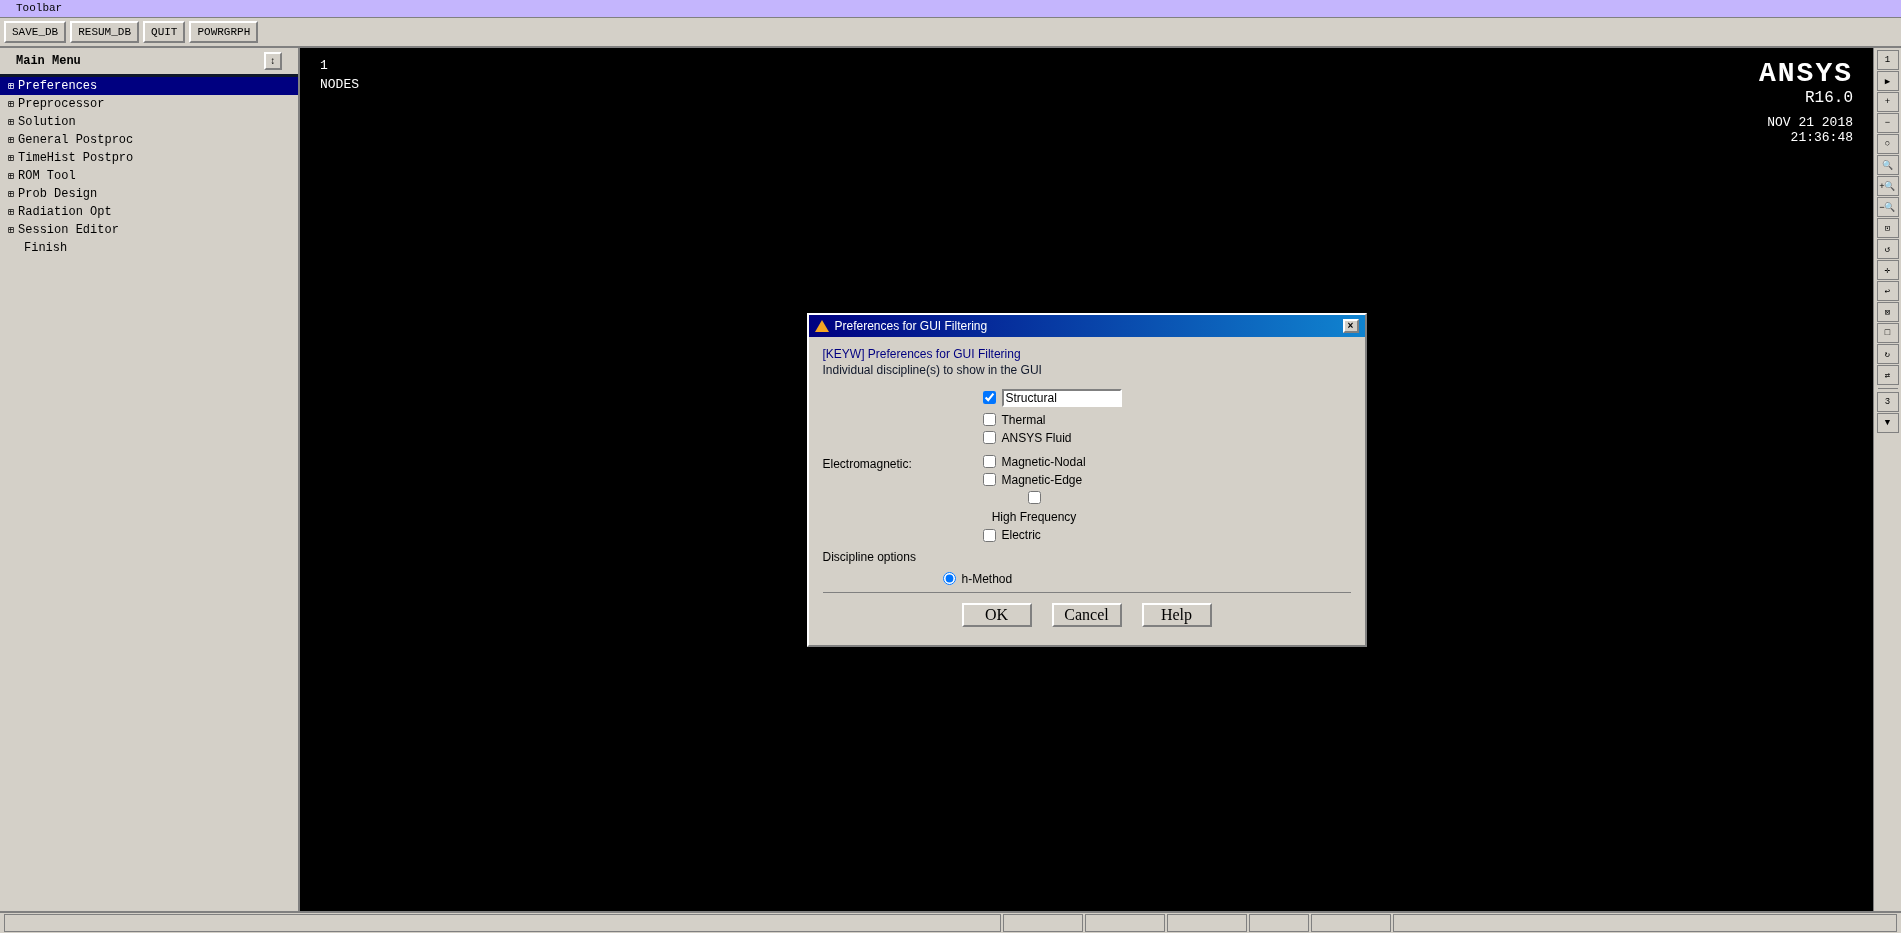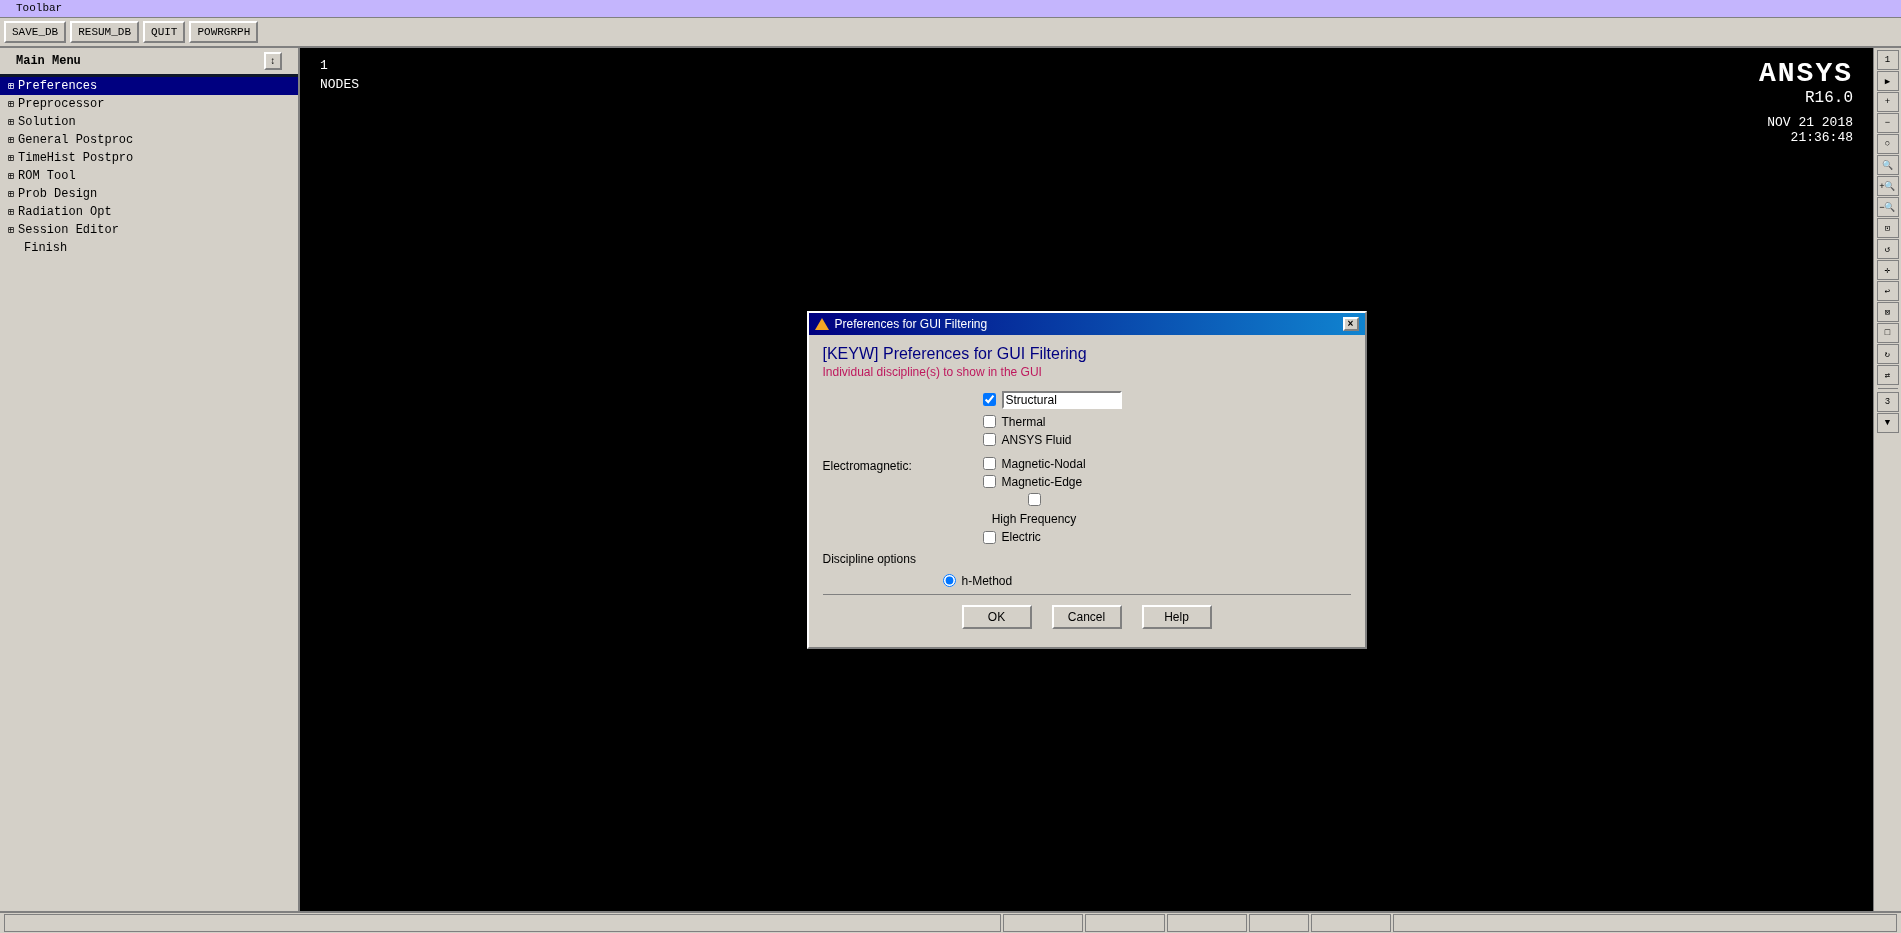--- a/index.html
+++ b/index.html
@@ -251,28 +251,28 @@
       cursor: pointer;
       line-height: 1;
     }
 
     #dialog-body {
       padding: 10px 14px;
     }
 
     .dialog-keyw {
       color: #000080;
-      font-size: 16px;
+      font-size: 12px;
       margin-bottom: 2px;
     }
 
     .dialog-subtitle {
       font-size: 12px;
       margin-bottom: 12px;
-      color: #be185d;
+      color: #0f172a;
     }
 
     .checkbox-row {
       display: flex;
       align-items: center;
       gap: 6px;
       font-size: 12px;
     }
 
     .checkbox-row input[type="checkbox"] {
@@ -325,23 +325,23 @@
       border-top: 1px solid #808080;
       margin-top: 6px;
     }
 
     .dialog-btn {
       width: 70px;
       height: 24px;
       background: #d4d0c8;
       border: 2px solid;
       border-color: #ffffff #808080 #808080 #ffffff;
-      font-size: 12px;
-      cursor: pointer;
-      font-family: Liberation Sans, sans-serif;
+      font-size: 16px;
+      cursor: pointer;
+      font-family: Liberation Serif, serif;
     }
   </style>
 </head>
 <body>
 
 <div id="title-bar">
   <span>Toolbar</span>
 </div>
 
 <div id="toolbar">

